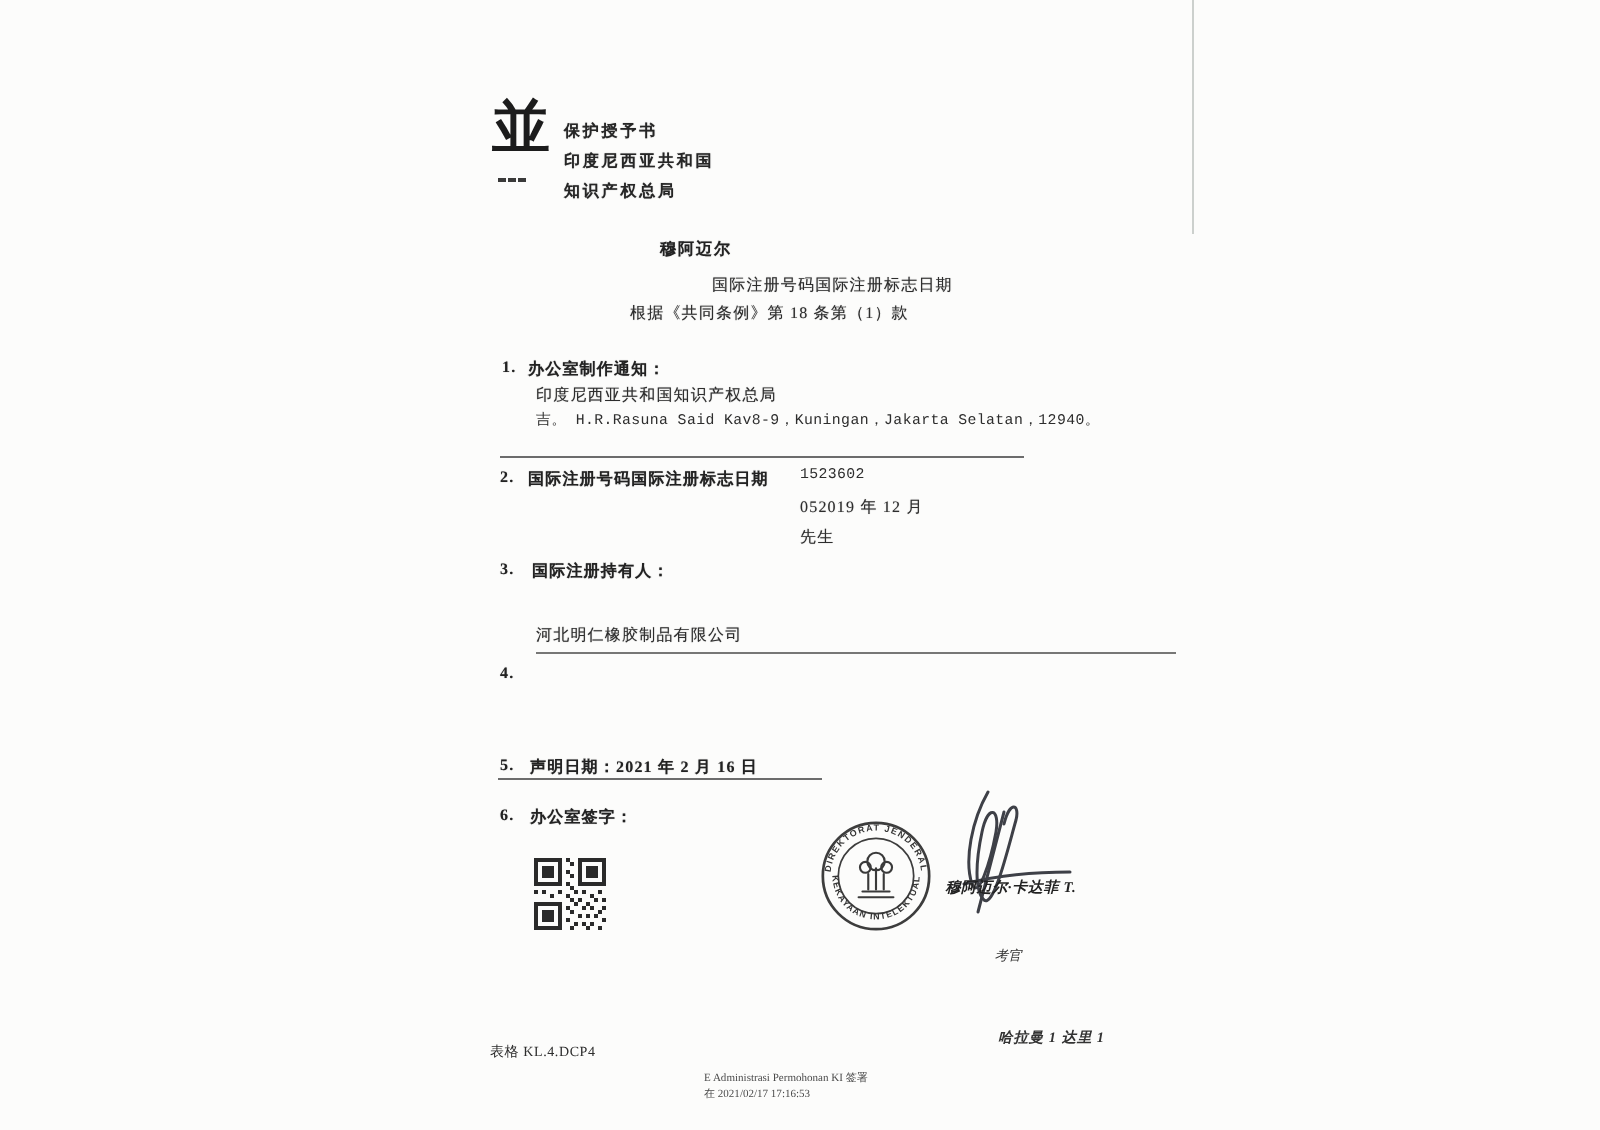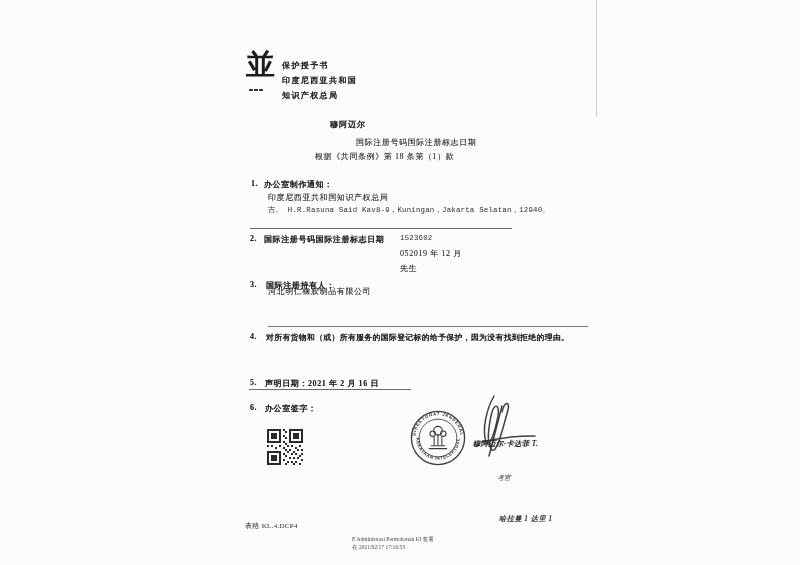--- a/index.html
+++ b/index.html
@@ -53,25 +53,24 @@
   <div class="hairline" style="left:250px;top:228px;width:262px;"></div>
 
   <div class="abs cjk bold" style="left:250px;top:234px;">2.</div>
   <div class="abs cjk bold" style="left:264px;top:234px;">国际注册号码国际注册标志日期</div>
   <div class="abs mono" style="left:400px;top:234px;">1523602</div>
   <div class="abs cjk" style="left:400px;top:248px;">052019 年 12 月</div>
   <div class="abs cjk" style="left:400px;top:263px;">先生</div>
 
   <div class="abs cjk bold" style="left:250px;top:280px;">3.</div>
   <div class="abs cjk bold" style="left:266px;top:280px;">国际注册持有人：</div>
-  <div class="abs cjk" style="left:268px;top:286px;text-align:right;">河北明仁橡胶制品有限公司</div>
+  <div class="abs cjk" style="left:268px;top:312px;text-align:right;">河北明仁橡胶制品有限公司</div>
   <div class="rule" style="left:268px;top:326px;width:320px;"></div>
 
   <div class="abs cjk bold" style="left:250px;top:332px;">4.</div>
-  <div class="abs cjk bold" style="left:266px;top:332px;font-size:7.8px;letter-spacing:.4px;">对所有货物和（或）所有服务的国际登记标的给予保护，因为没有找到拒绝的理由。</div>
 
   <div class="abs cjk bold" style="left:250px;top:378px;">5.</div>
   <div class="abs cjk bold" style="left:265px;top:378px;">声明日期：2021 年 2 月 16 日</div>
   <div class="hairline" style="left:249px;top:389px;width:162px;"></div>
 
   <div class="abs cjk bold" style="left:250px;top:403px;">6.</div>
   <div class="abs cjk bold" style="left:265px;top:403px;">办公室签字：</div>
 
   <div class="abs" style="left:267px;top:429px;">
     <svg width="36" height="36" viewBox="0 0 36 36" shape-rendering="crispEdges">

